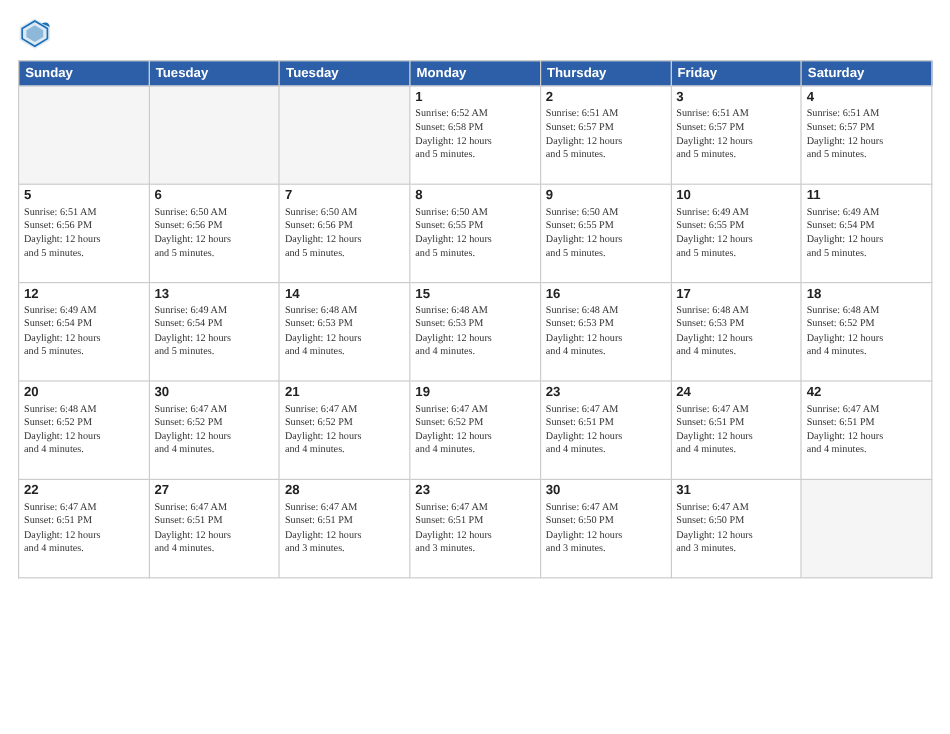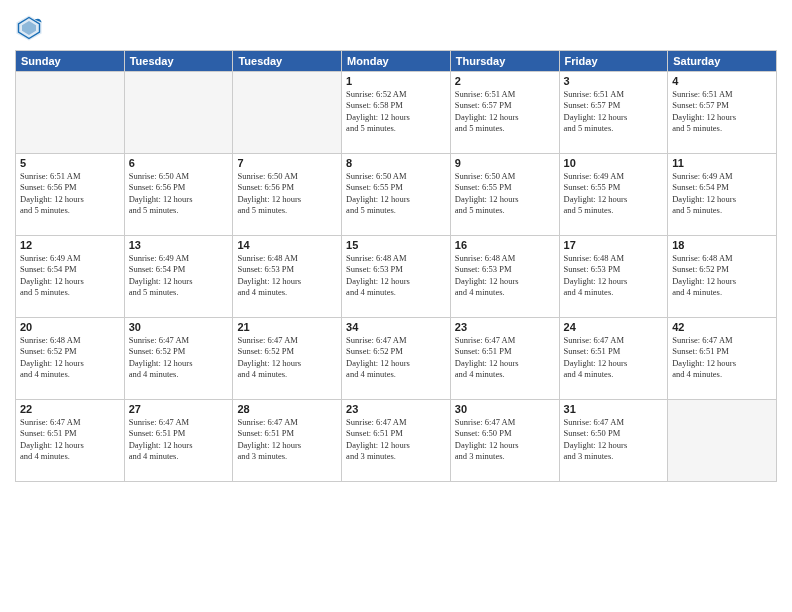--- a/index.html
+++ b/index.html
@@ -279,21 +279,21 @@
 and 4 minutes.</div>
           </td>
           <td>
             <div class="day-number">21</div>
             <div class="day-detail" style="white-space: pre-line;">Sunrise: 6:47 AM
 Sunset: 6:52 PM
 Daylight: 12 hours
 and 4 minutes.</div>
           </td>
           <td>
-            <div class="day-number">34</div>
+            <div class="day-number">19</div>
             <div class="day-detail" style="white-space: pre-line;">Sunrise: 6:47 AM
 Sunset: 6:52 PM
 Daylight: 12 hours
 and 4 minutes.</div>
           </td>
           <td>
             <div class="day-number">23</div>
             <div class="day-detail" style="white-space: pre-line;">Sunrise: 6:47 AM
 Sunset: 6:51 PM
 Daylight: 12 hours

